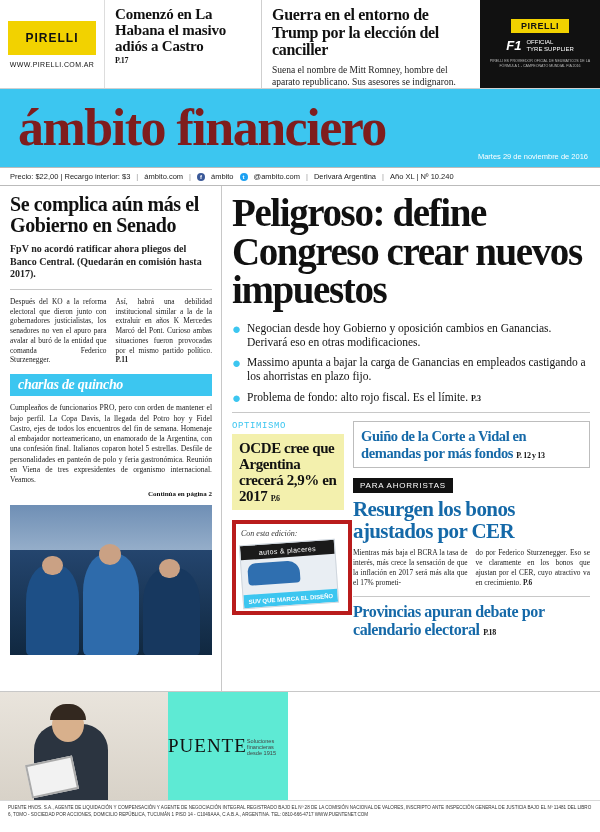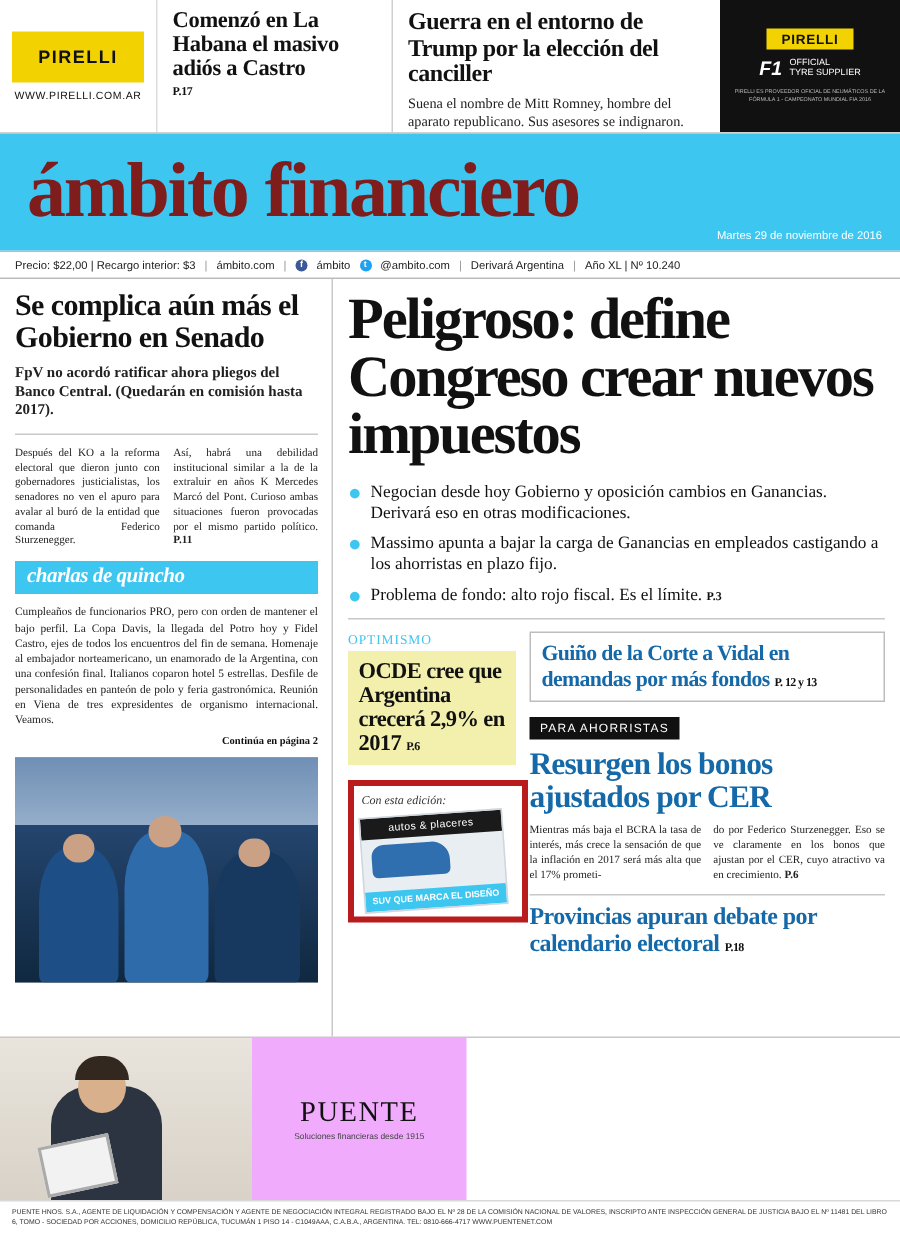--- a/index.html
+++ b/index.html
@@ -82,21 +82,21 @@
   }
   .r-bullets{margin-top:12px;}
   .bullet{display:flex;gap:6px;font-size:11.5px;line-height:1.2;margin-bottom:7px;}
   .bullet .dot{color:#3cc6f0;font-size:15px;line-height:.95;}
   .bullet .pg{font-weight:bold;font-size:8px;}
   .r-rule{border-top:1px solid #c8c8c8;margin:6px 0 8px;}
 
   .r-lower{display:flex;gap:9px;}
   .rl-left{width:112px;}
   .rl-right{flex:1;}
-  .opt-label{font-family:Liberation Serif, serif;color:#3cc6f0;font-size:9px;letter-spacing:.6px;margin-bottom:3px;}
+  .opt-label{font-family:Liberation Mono, monospace;color:#3cc6f0;font-size:9px;letter-spacing:.6px;margin-bottom:3px;}
   .opt-box{background:#f3f0ad;padding:6px 7px;}
   .opt-box .t{font-weight:bold;font-size:15px;line-height:1.07;letter-spacing:-.4px;}
   .opt-box .t .pg{font-size:8px;}
   .corte-box{border:1px solid #bdbdbd;padding:6px 7px;}
   .corte-box .t{color:#1569a8;font-weight:bold;font-size:14.5px;line-height:1.12;letter-spacing:-.4px;}
   .corte-box .t .pg{font-size:8px;color:#111;}
   .ahorr-bar{background:#111;color:#fff;font-family:"Liberation Sans",sans-serif;font-size:8px;letter-spacing:.8px;padding:3px 7px;display:inline-block;margin-top:10px;}
   .res-head{color:#1569a8;font-weight:bold;font-size:21px;line-height:1.04;letter-spacing:-.6px;margin-top:6px;}
   .res-body{display:flex;gap:8px;font-size:7.4px;line-height:1.32;text-align:justify;margin-top:6px;color:#222;}
   .res-body .pg{font-weight:bold;}
@@ -114,21 +114,21 @@
   
   .bottomad{height:108px;border-top:1px solid #c8c8c8;display:flex;background:#fff;}
   .ba-photo{width:168px;background:linear-gradient(#e9e4dc,#d8d2c8);position:relative;overflow:hidden;}
   .ba-photo .man{position:absolute;left:34px;bottom:0;width:74px;height:76px;background:#2b3440;border-radius:26px 26px 0 0;}
   .ba-photo .face{position:absolute;left:52px;bottom:58px;width:32px;height:34px;background:#d8b08c;border-radius:50%;}
   .ba-photo .hair{position:absolute;left:50px;bottom:80px;width:36px;height:16px;background:#33281f;border-radius:18px 18px 0 0;}
   .ba-photo .tablet{position:absolute;left:28px;bottom:6px;width:44px;height:30px;background:#f2f2f2;border:2px solid #aaa;transform:rotate(-12deg);}
   .ba-blue{flex:1;background:#1f5fa9;position:relative;display:flex;flex-direction:column;justify-content:center;padding-left:22px;}
   .ba-claim{color:#fff;font-style:italic;font-size:15px;}
   .ba-phone{position:absolute;right:128px;bottom:14px;color:#fff;font-family:"Liberation Sans",sans-serif;font-size:9.5px;text-align:right;line-height:1.4;}
-  .ba-right{width:143px;background:#f0abfc;display:flex;flex-direction:column;align-items:center;justify-content:center;}
+  .ba-right{width:120px;background:#5eead4;display:flex;flex-direction:row;align-items:center;justify-content:center;}
   .ba-brand{font-family:"Liberation Serif",serif;font-size:19px;letter-spacing:1px;color:#111;}
   .ba-brand-sub{font-family:"Liberation Sans",sans-serif;font-size:5.6px;color:#444;margin-top:2px;}
   .ba-site{font-family:"Liberation Sans",sans-serif;font-size:6.5px;color:#fff;position:absolute;left:22px;bottom:10px;}
 
   .legal{font-family:"Liberation Sans",sans-serif;font-size:4.6px;color:#333;padding:4px 8px;line-height:1.5;border-top:1px solid #d8d8d8;}
 </style>
 </head>
 <body>
 
 <div class="page">

